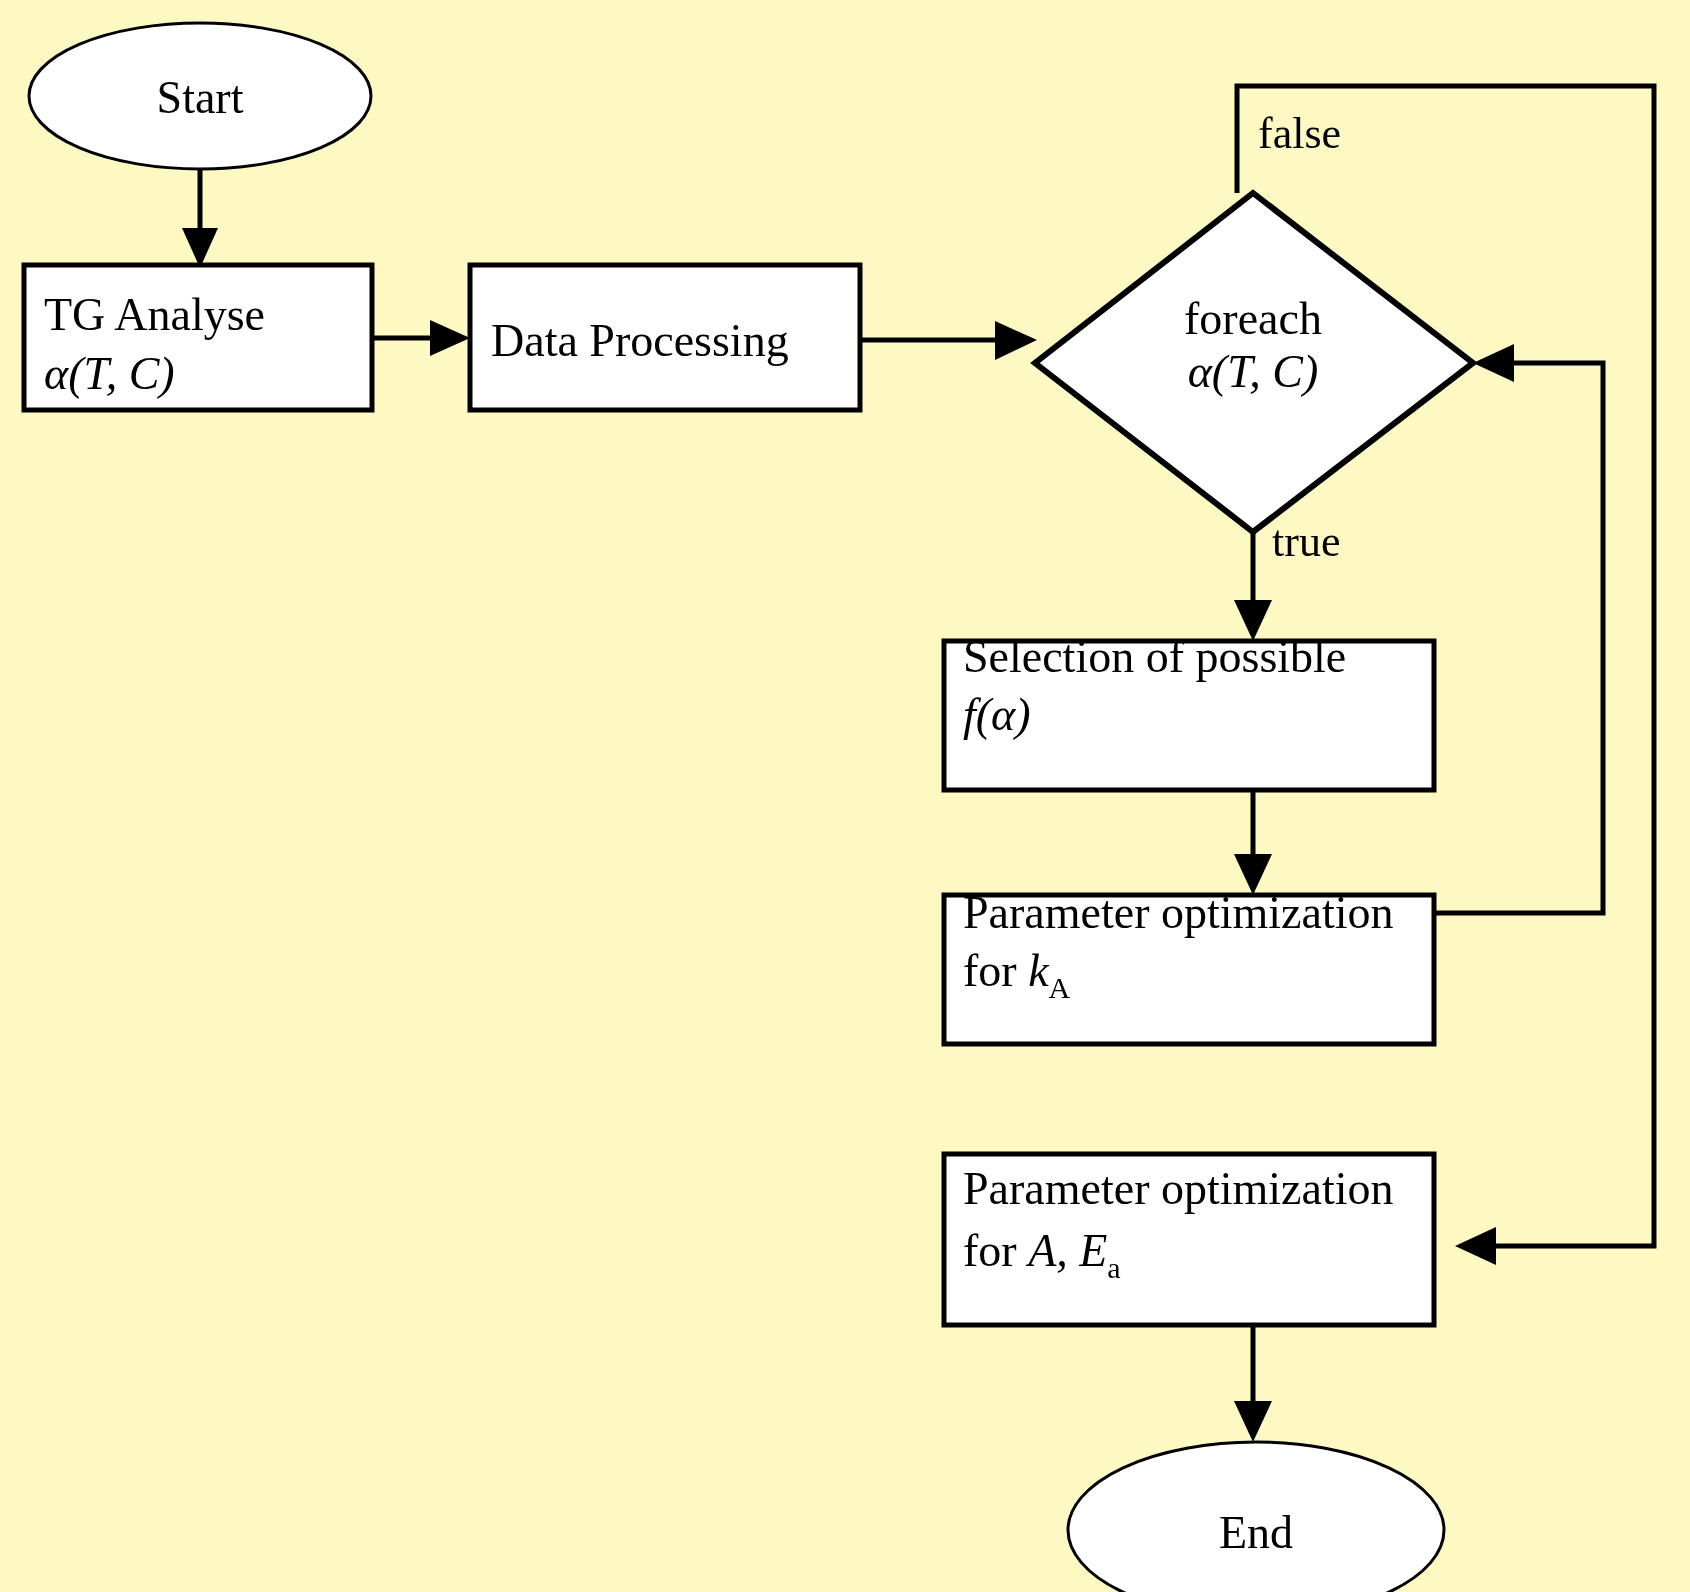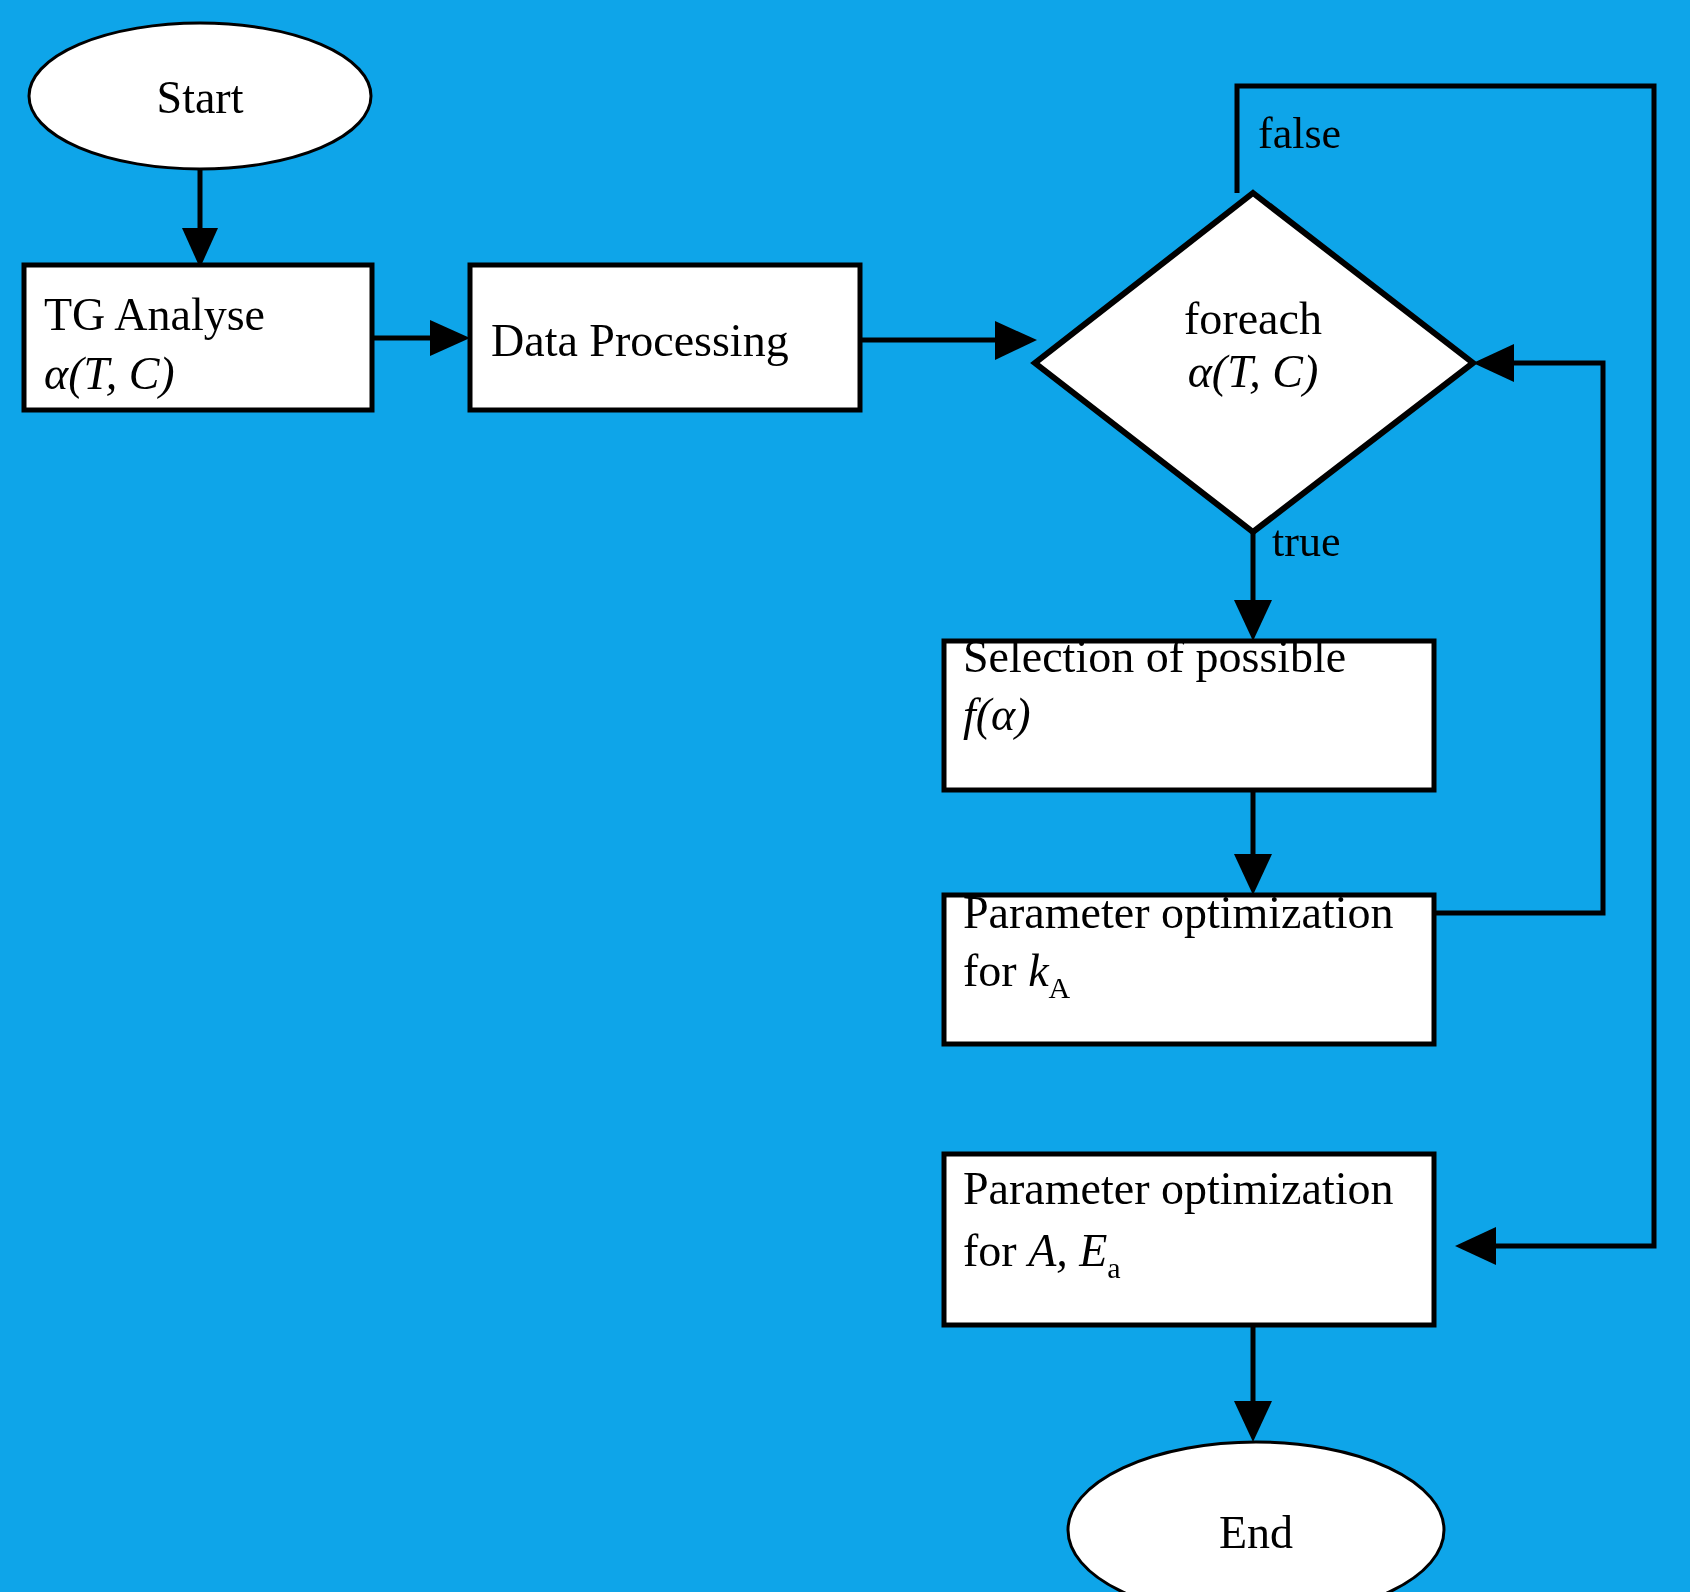--- a/index.html
+++ b/index.html
@@ -4,21 +4,21 @@
 <style>
   html, body {
     margin: 0;
     padding: 0;
     background: #ffffff;
   }
   #canvas {
     position: relative;
     width: 1690px;
     height: 1592px;
-    background: #0ea5e9;
+    background: #fef9c3;
     overflow: hidden;
   }
   svg.flow {
     position: absolute;
     left: 0;
     top: 0;
     width: 1690px;
     height: 1592px;
   }
   .node-shape {

